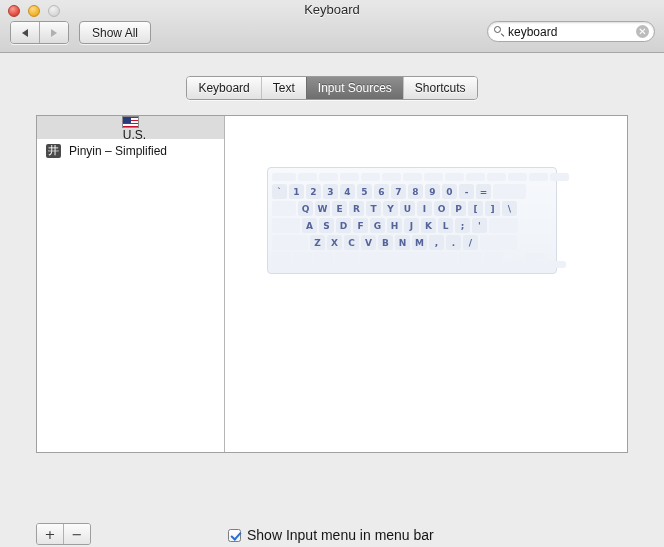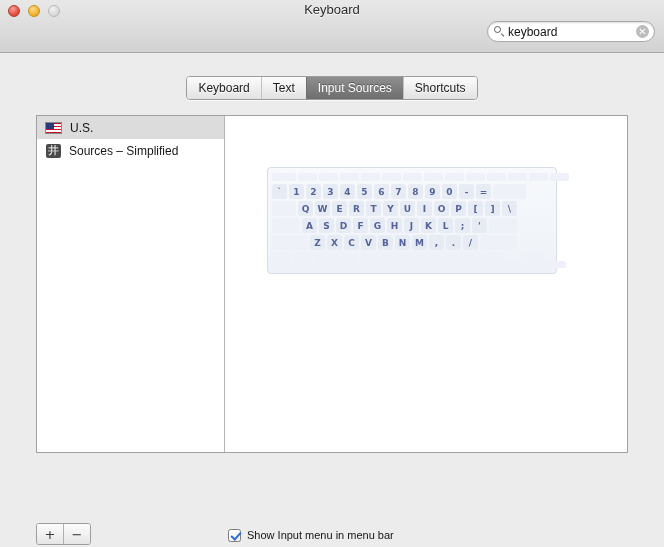--- a/index.html
+++ b/index.html
@@ -242,21 +242,21 @@
   }
   .src-item {
     height: 23px;
     display: flex;
     align-items: center;
     padding-left: 8px;
     font-size: 12px;
     color: #151515;
     box-sizing: border-box;
   }
-  .src-item.selected { background: #dcdcdc; }
+  .src-item.selected { background: #dcdcdc; flex-direction: column; }
 
   .flag-icon {
     width: 17px;
     height: 12px;
     flex: none;
     margin-right: 8px;
     border: 1px solid #8a8a8a;
     box-sizing: border-box;
     position: relative;
     overflow: hidden;
@@ -391,38 +391,49 @@
     position: absolute;
     left: 4px;
     top: 0.5px;
     width: 4px;
     height: 8px;
     border: solid #2b6fd4;
     border-width: 0 2px 2px 0;
     transform: rotate(42deg);
   }
   .opt-label {
-    font-size: 11px;
+    font-size: 14px;
     color: #151515;
   }
 </style>
 </head>
 <body>
 
 <div class="window">
 
   <div class="titlebar">
     <div class="traffic">
       <div class="light close"></div>
       <div class="light min"></div>
       <div class="light zoom"></div>
     </div>
 
     <div class="win-title">Keyboard</div>
 
+    <div class="toolbar-row">
+      <div class="seg-nav">
+        <div>
+          <span class="arrow-l"></span>
+        </div>
+        <div>
+          <span class="arrow-r"></span>
+        </div>
+      </div>
+      <div class="btn-showall">Show All</div>
+    </div>
 
     <div class="search-field">
       <span class="search-icon"></span>
       <span class="search-text" title="Search">keyboard</span>
       <span class="search-clear">✕</span>
     </div>
   </div>
 
   <div class="content">
 
@@ -437,21 +448,21 @@
 
     <div class="panel">
 
       <div class="src-list">
         <div class="src-item selected">
           <span class="flag-icon"></span>
           <span>U.S.</span>
         </div>
         <div class="src-item">
           <span class="grid-icon">井</span>
-          <span>Sources – Simplified</span>
+          <span>Pinyin – Simplified</span>
         </div>
       </div>
 
       <div class="preview">
         <div class="kb" id="kb-render">
             <div class="kb-row fn">
               <div class="key blank" style="width: 24px;"></div>
               <div class="key blank" style="width: 19px;"></div>
               <div class="key blank" style="width: 19px;"></div>
               <div class="key blank" style="width: 19px;"></div>

